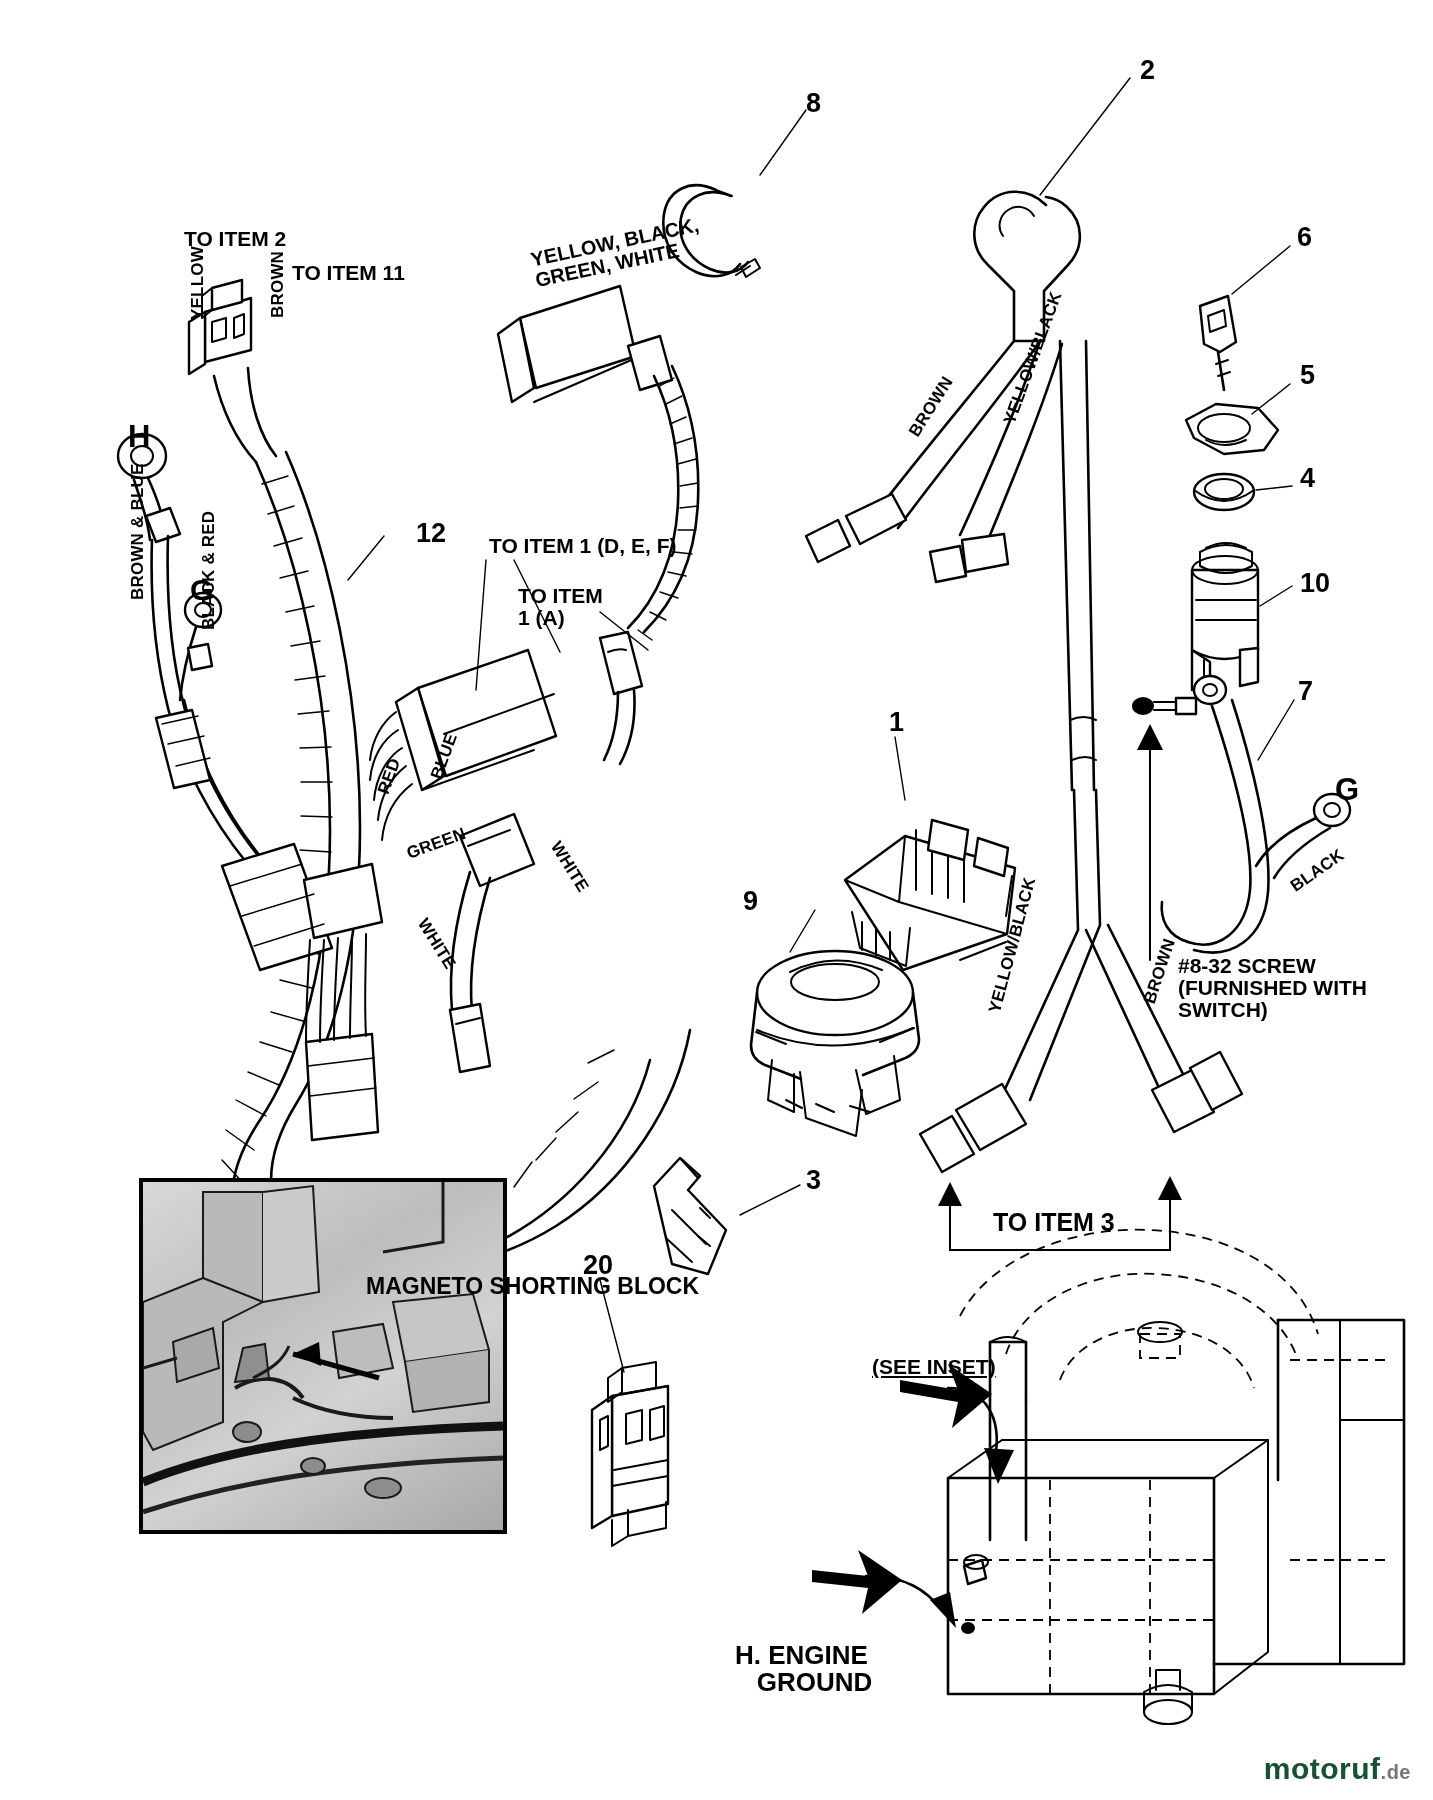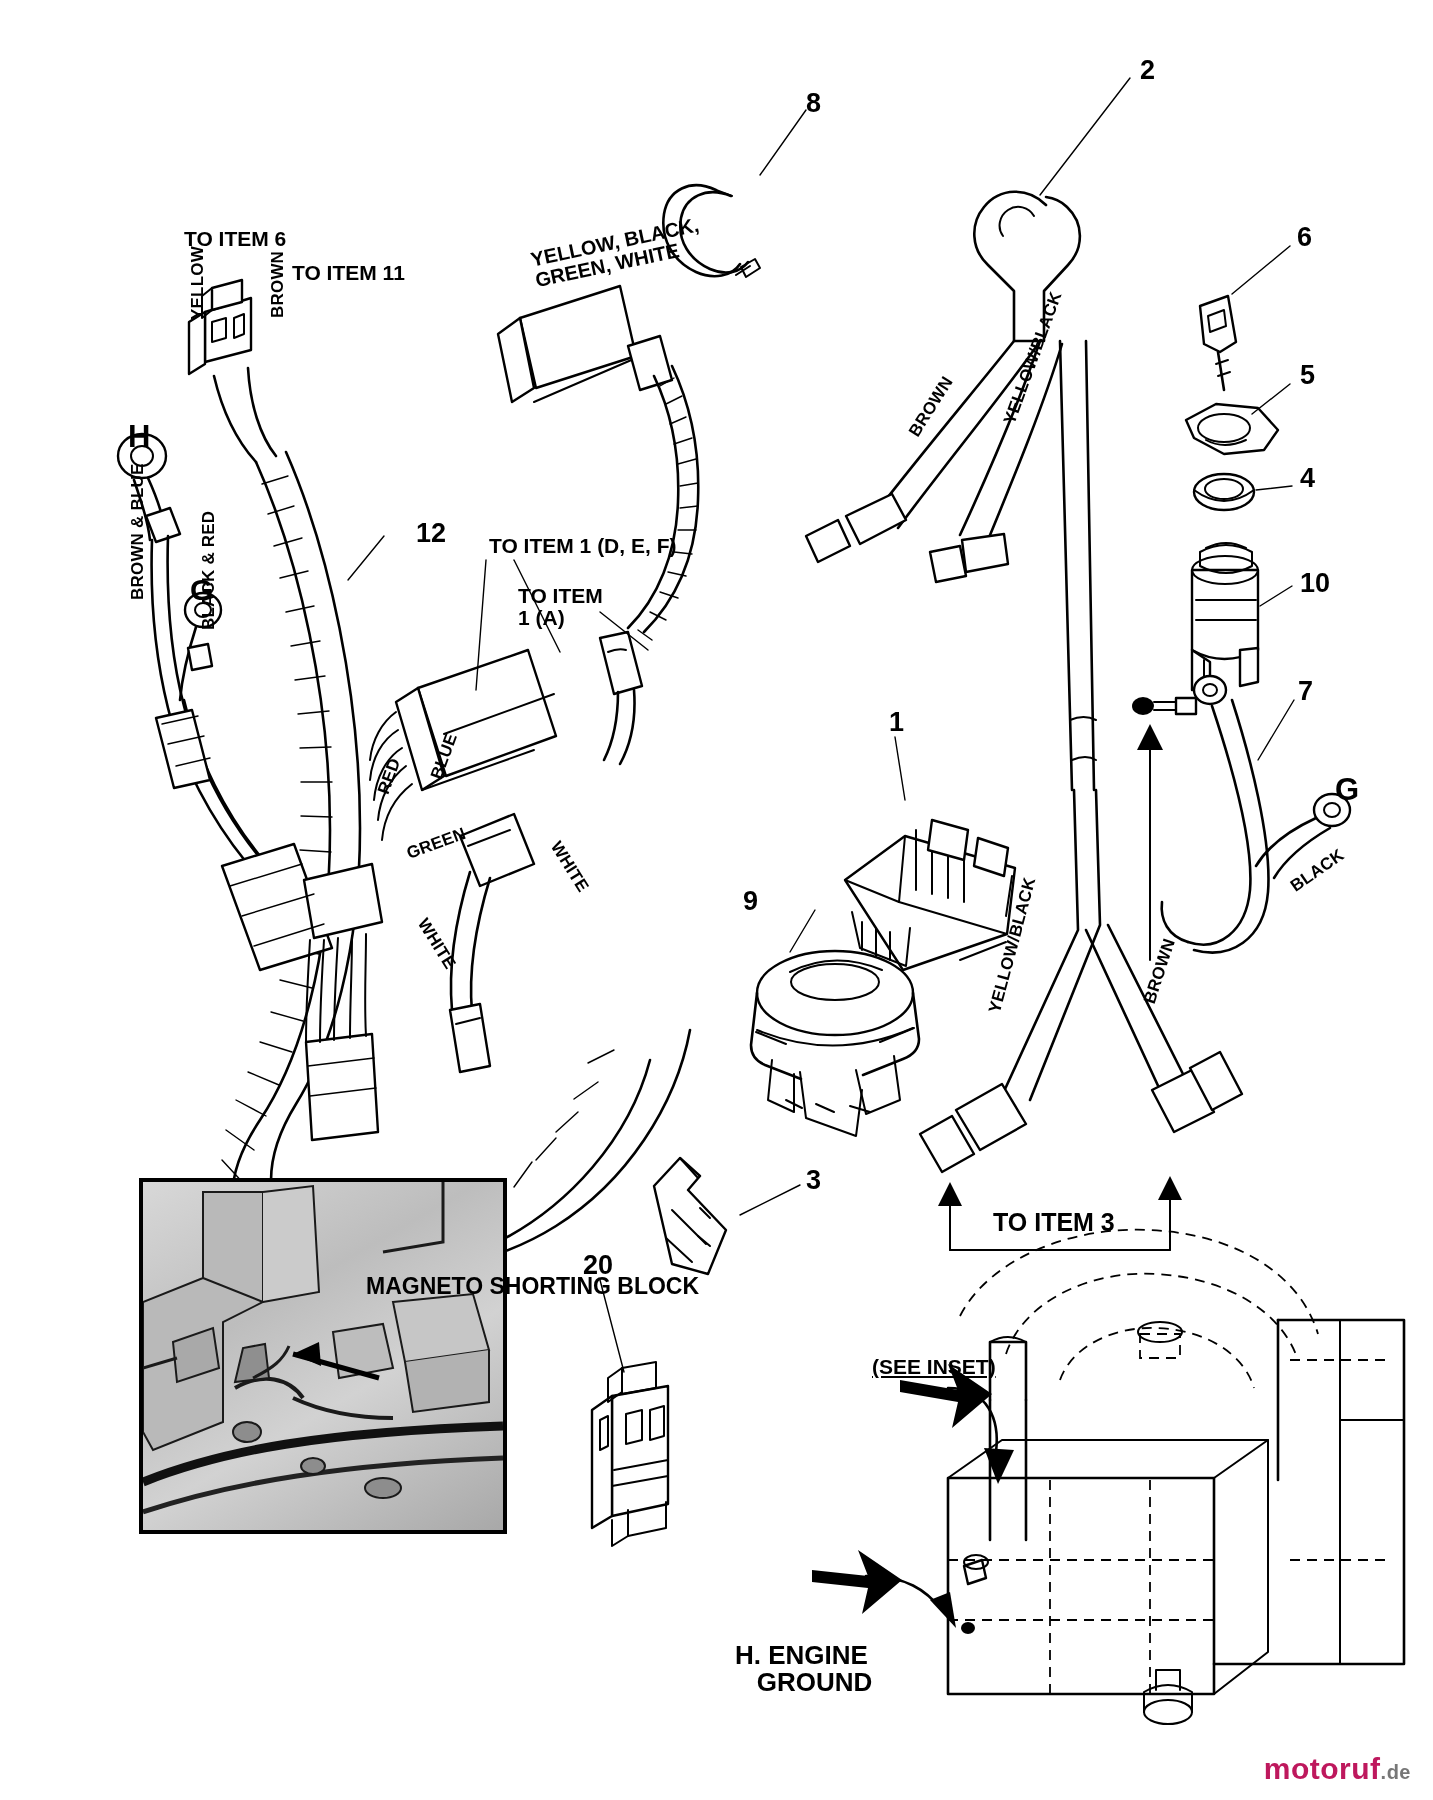--- a/index.html
+++ b/index.html
@@ -16,21 +16,21 @@
   .stthin{fill:none;stroke:#000;stroke-width:1.4;stroke-linecap:round;stroke-linejoin:round;}
   .fillw{fill:#fff;stroke:#000;stroke-width:2.4;stroke-linejoin:round;}
   .fillb{fill:#000;stroke:none;}
   .dash{fill:none;stroke:#000;stroke-width:1.8;stroke-dasharray:10 7;}
   #inset{position:absolute;left:139px;top:1178px;width:360px;height:348px;
          border:4px solid #000;background:#cfcfcf;overflow:hidden;}
   #inset .shade{position:absolute;inset:0;background:
       linear-gradient(150deg,#d8d8d8 0%,#bdbdbd 35%,#d2d2d2 60%,#a8a8a8 100%);}
   .brand{position:absolute;right:22px;bottom:14px;font-size:30px;font-weight:bold;
          letter-spacing:.5px;}
-  .brand .m{color:#be185d;}
+  .brand .m{color:#14532d;}
   .brand .de{color:#777;font-size:20px;}
 </style>
 </head>
 <body>
 
 <div id="stage">
 
   <svg viewBox="0 0 1433 1800">
 
     <g>
@@ -373,28 +373,31 @@
   <div class="wire" style="left:427px;top:775px;transform:rotate(-70deg);transform-origin:0 0;">BLUE</div>
   <div class="wire" style="left:404px;top:845px;transform:rotate(-20deg);transform-origin:0 0;">GREEN</div>
   <div class="wire" style="left:563px;top:838px;transform:rotate(58deg);transform-origin:0 0;">WHITE</div>
   <div class="wire" style="left:430px;top:915px;transform:rotate(58deg);transform-origin:0 0;">WHITE</div>
   <div class="wire" style="left:905px;top:430px;transform:rotate(-58deg);transform-origin:0 0;">BROWN</div>
   <div class="wire" style="left:1000px;top:420px;transform:rotate(-70deg);transform-origin:0 0;">YELLOW/BLACK</div>
   <div class="wire" style="left:985px;top:1010px;transform:rotate(-75deg);transform-origin:0 0;">YELLOW/BLACK</div>
   <div class="wire" style="left:1140px;top:1000px;transform:rotate(-72deg);transform-origin:0 0;">BROWN</div>
   <div class="wire" style="left:1287px;top:880px;transform:rotate(-35deg);transform-origin:0 0;">BLACK</div>
 
-  <div class="lbl" style="left:184px;top:228px;font-size:21px;">TO ITEM 6</div>
+  <div class="lbl" style="left:184px;top:228px;font-size:21px;">TO ITEM 2</div>
   <div class="lbl" style="left:292px;top:262px;font-size:21px;">TO ITEM 11</div>
   <div class="lbl" style="left:529px;top:250px;font-size:20px;transform:rotate(-12deg);transform-origin:0 0;">YELLOW, BLACK,
 GREEN, WHITE</div>
   <div class="lbl" style="left:489px;top:535px;font-size:21px;">TO ITEM 1 (D, E, F)</div>
   <div class="lbl" style="left:518px;top:585px;font-size:21px;">TO ITEM
 1 (A)</div>
   <div class="lbl" style="left:993px;top:1209px;font-size:25px;">TO ITEM 3</div>
+  <div class="lbl" style="left:1178px;top:955px;font-size:21px;">#8-32 SCREW
+(FURNISHED WITH
+SWITCH)</div>
   <div class="lbl" style="left:872px;top:1356px;font-size:21px;text-decoration:underline;">(SEE INSET)</div>
   <div class="lbl" style="left:735px;top:1642px;font-size:26px;">H. ENGINE
    GROUND</div>
 
   <div class="brand">
     <span class="m">motoruf</span><span class="de">.de</span>
   </div>
 
 </div>
 

